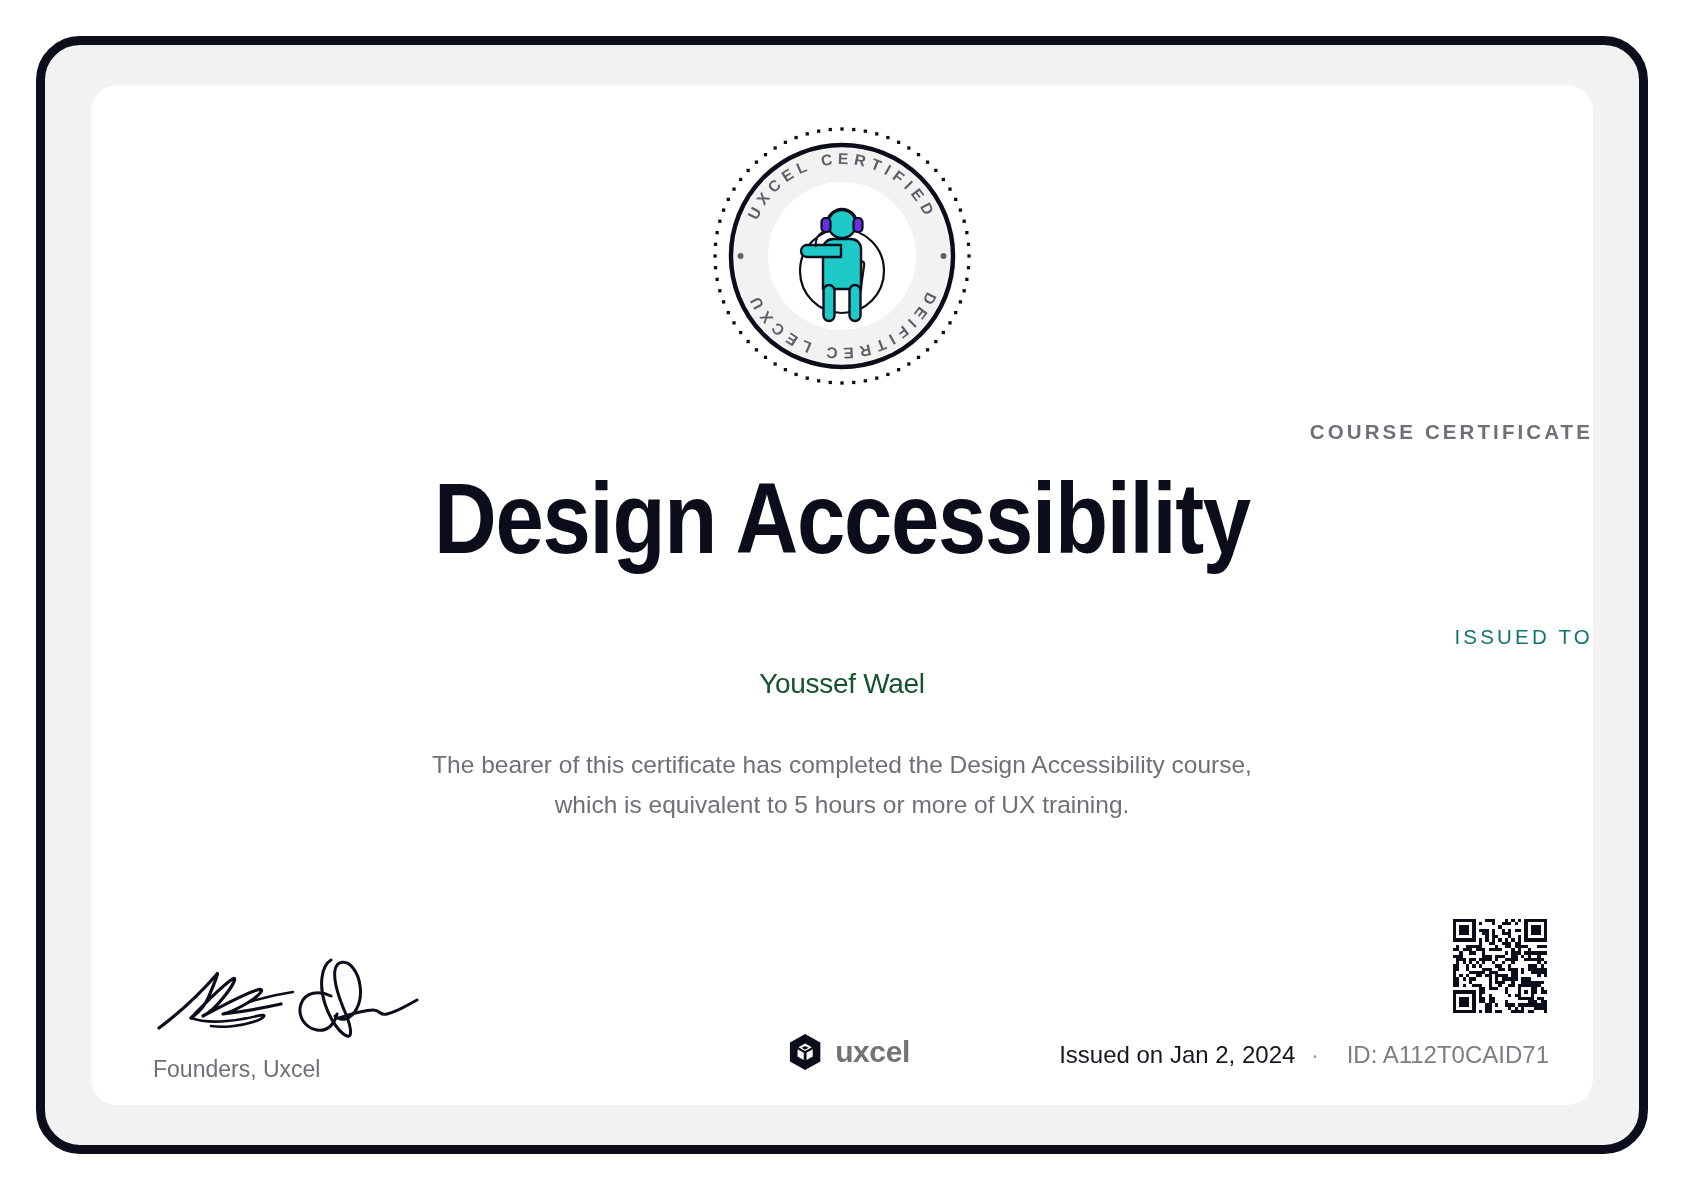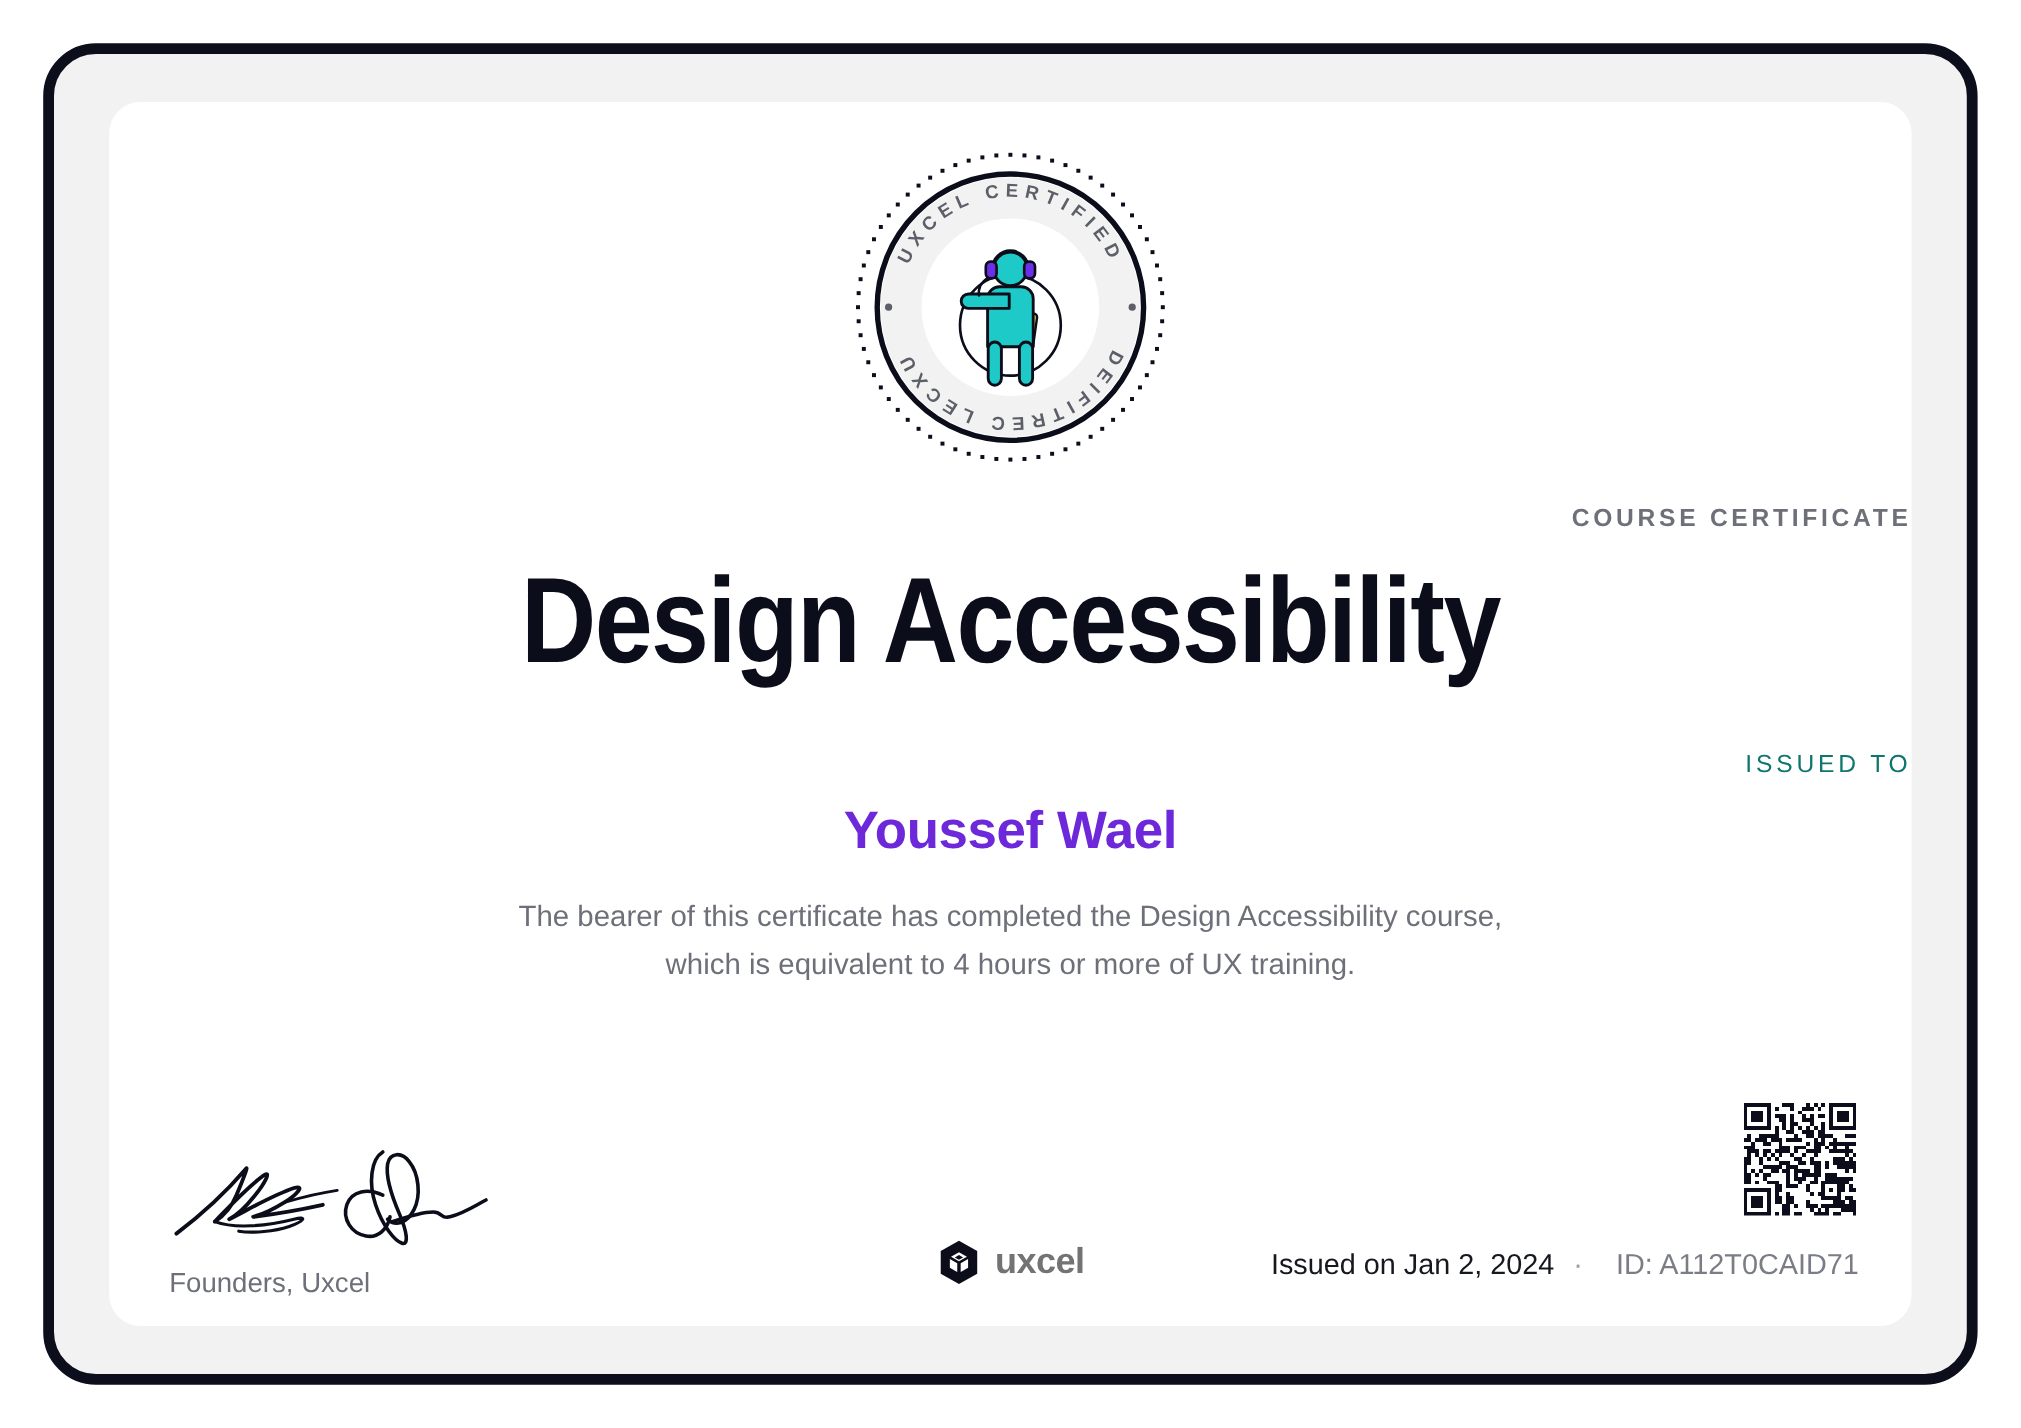--- a/index.html
+++ b/index.html
@@ -62,42 +62,42 @@
     letter-spacing:-1.5px;
     line-height:1.05;
     transform:scaleX(0.86);
     white-space:nowrap;
   }
 
   .recipient{
     position:absolute;left:0;right:0;
     top:583px;
     text-align:center;
-    color:#6d28d9;
-    font-size:44px;
-    font-weight:700;
+    color:#14532d;
+    font-size:28px;
+    font-weight:400;
     letter-spacing:-0.3px;
   }
 
   .blurb{
     position:absolute;
     left:50%;transform:translateX(-50%);
     top:660px;
     width:880px;
     text-align:center;
     color:#6E7079;
     font-size:24.5px;
     line-height:40px;
   }
   .blurb span{display:block;}
 
   
   .footer{
     position:absolute;
-    left:0;right:0;bottom:0;
+    left:12px;right:0;bottom:0;
     height:215px;
   }
   .sig-block{
     position:absolute;
     left:42px; bottom:22px;
     width:420px;
   }
   .sig-ink{ display:block; width:300px; height:90px; margin-left:8px;}
   .sig-caption{
     margin-top:14px;
@@ -271,21 +271,21 @@
     <div class="kicker" id="kicker-course">COURSE CERTIFICATE</div>
 
     <div class="course-title">Design Accessibility</div>
 
     <div class="kicker" id="kicker-issued">ISSUED TO</div>
 
     <div class="recipient">Youssef Wael</div>
 
     <div class="blurb">
       <span>The bearer of this certificate has completed the Design Accessibility course,</span>
-      <span>which is equivalent to 4 hours or more of UX training.</span>
+      <span>which is equivalent to 5 hours or more of UX training.</span>
     </div>
 
     <div class="footer">
 
       <div class="sig-block">
         <svg class="sig-ink" viewBox="0 0 300 90" xmlns="http://www.w3.org/2000/svg">
           <g fill="none" stroke="#0B0D1A" stroke-linecap="round" stroke-linejoin="round">
             <path d="M6 76 C 30 58, 52 36, 64 22 C 66 19, 62 30, 56 44 C 52 54, 44 62, 38 66 C 46 58, 62 40, 78 28 C 86 22, 80 34, 70 46 C 62 56, 54 62, 50 64 C 66 56, 86 44, 104 38 C 114 35, 106 44, 96 50 C 88 55, 78 60, 70 62 C 86 60, 110 56, 128 52" stroke-width="3.2"></path>
             <path d="M38 66 C 54 72, 80 70, 104 64 C 116 61, 112 66, 100 70 C 88 74, 70 76, 58 74" stroke-width="2.6"></path>
             <path d="M96 50 C 110 46, 126 42, 140 40" stroke-width="2.4"></path>

